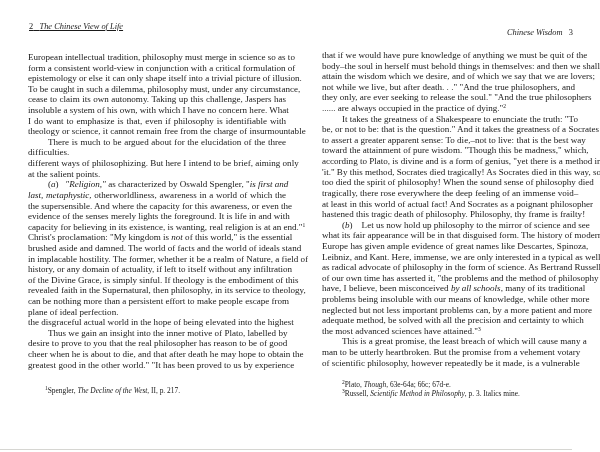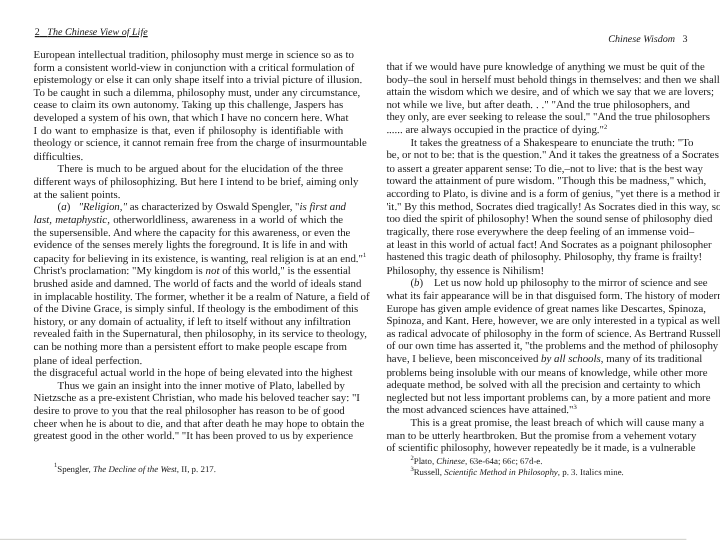--- a/index.html
+++ b/index.html
@@ -14,21 +14,21 @@
   #right-page { left: 300px; width: 300px; }
   .running-head {
     position: absolute; font-size: 8.4px; font-style: italic; white-space: nowrap;
   }
   #left-page .running-head { left: 29px; top: 22px; text-decoration: underline; }
   #right-page .running-head { right: 27px; top: 28px; }
   .pnum { font-style: normal; }
   .body {
     position: absolute; font-size: 9.05px; line-height: 10.62px;
   }
-  #left-page .body { left: 28px; top: 40px; width: 258px; }
+  #left-page .body { left: 28px; top: 52px; width: 258px; }
   #right-page .body { left: 22px; top: 50px; width: 253px; }
   .line {
     display: block; white-space: nowrap; text-align: justify;
     text-align-last: justify; height: 10.62px; overflow: visible;
   }
   .line.last { text-align-last: left; }
   .line.indent { padding-left: 20px; }
   sup { font-size: 5.5px; vertical-align: 3.5px; line-height: 0; }
   .footnotes { position: absolute; font-size: 7.4px; line-height: 9px; }
   #left-page .footnotes { left: 45px; top: 386px; }
@@ -46,43 +46,42 @@
   <div class="running-head">
     <span class="pnum">2</span>&nbsp;&nbsp;
     <span>The Chinese View of Life</span>
   </div>
   <div class="body">
       <span class="line">European intellectual tradition, philosophy must merge in science so as to</span>
       <span class="line">form a consistent world-view in conjunction with a critical formulation of</span>
       <span class="line">epistemology or else it can only shape itself into a trivial picture of illusion.</span>
       <span class="line">To be caught in such a dilemma, philosophy must, under any circumstance,</span>
       <span class="line">cease to claim its own autonomy. Taking up this challenge, Jaspers has</span>
-      <span class="line">developed a system of his own, that which I have no concern here. What</span>
+      <span class="line">insoluble a system of his own, with which I have no concern here. What</span>
       <span class="line">I do want to emphasize is that, even if philosophy is identifiable with</span>
       <span class="line">theology or science, it cannot remain free from the charge of insurmountable</span>
+      <span class="line indent">There is much to be argued about for the elucidation of the three</span>
       <span class="line last">difficulties.</span>
-      <span class="line indent">There is much to be argued about for the elucidation of the three</span>
       <span class="line">different ways of philosophizing. But here I intend to be brief, aiming only</span>
       <span class="line last">at the salient points.</span>
       <span class="line indent">(<i>a</i>)&nbsp;&nbsp; <i>"Religion,"</i> as characterized by Oswald Spengler, "<i>is first and</i></span>
       <span class="line"><i>last, metaphystic</i>, otherworldliness, awareness in a world of which the</span>
       <span class="line">the supersensible. And where the capacity for this awareness, or even the</span>
       <span class="line">evidence of the senses merely lights the foreground. It is life in and  with</span>
       <span class="line">capacity for believing in its existence, is wanting, real religion is at an end."<sup>1</sup></span>
       <span class="line">Christ's proclamation: "My kingdom is <i>not</i> of this world," is the essential</span>
       <span class="line">brushed aside and damned. The world of facts and the world of ideals stand</span>
       <span class="line">in implacable hostility. The former, whether it be a realm of Nature, a field of</span>
+      <span class="line">history, or any domain of actuality, if left to itself without any infiltration</span>
       <span class="line">of the Divine Grace, is simply sinful. If theology is the embodiment of this</span>
-      <span class="line">history, or any domain of actuality, if left to itself without any infiltration</span>
       <span class="line">revealed faith in the Supernatural, then philosophy, in its service to theology,</span>
       <span class="line">can be nothing more than a persistent effort to make people escape from</span>
       <span class="line last">plane of ideal perfection.</span>
       <span class="line">the disgraceful actual world in the hope of being elevated into the highest</span>
       <span class="line indent">Thus we gain an insight into the inner motive of Plato, labelled by</span>
-      <span class="line">Nietzsche as a pre-existent Christian, who made his beloved teacher say: "I</span>
       <span class="line">desire to prove to you that the real philosopher has reason to be of good</span>
       <span class="line">cheer when he is about to die, and that after death he may hope to obtain the</span>
       <span class="line">greatest good in the other world." "It has been proved to us by experience</span>
     </div>
   <div class="footnotes">
       <span class="fn"><sup>1</sup>Spengler, <i>The Decline of the West</i>, II, p. 217.</span>
     </div>
 </div>
 
 <div class="page" id="right-page">
@@ -100,35 +99,34 @@
       <span class="line indent">It takes the greatness of a Shakespeare to enunciate the truth: "To</span>
       <span class="line">be, or not to be: that is the question." And it takes the greatness of a Socrates</span>
       <span class="line">to assert a greater apparent sense: To die,–not to live: that is the best way</span>
       <span class="line">toward the attainment of pure wisdom. "Though this be madness," which,</span>
       <span class="line">according to Plato, is divine and is a form of genius, "yet there is a method in</span>
       <span class="line">'it." By this method, Socrates died tragically! As Socrates died in this way, so</span>
       <span class="line">too died the spirit of philosophy! When the sound sense of philosophy died</span>
       <span class="line">tragically, there rose everywhere the deep feeling of an immense void–</span>
       <span class="line">at least in this world of actual fact! And Socrates as a poignant philosopher</span>
       <span class="line">hastened this tragic death of philosophy. Philosophy, thy frame is frailty!</span>
-      <span class="line last">Philosophy, thy essence is Nihilism!</span>
       <span class="line indent">(<i>b</i>)&nbsp;&nbsp;&nbsp; Let us now hold up philosophy to the mirror of science and see</span>
       <span class="line">what its fair appearance will be in that disguised form. The history of modern</span>
       <span class="line">Europe has given ample evidence of great names like Descartes, Spinoza,</span>
-      <span class="line">Spinoza, and Kant. Here, however, we are only interested in a typical as well</span>
+      <span class="line">Leibniz, and Kant. Here, immense, we are only interested in a typical as well</span>
       <span class="line">as radical advocate of philosophy in the form of science. As Bertrand Russell</span>
       <span class="line">of our own time has asserted it, "the problems and the method of philosophy</span>
       <span class="line">have, I believe, been misconceived <i>by all schools</i>, many of its traditional</span>
       <span class="line">problems being insoluble with our means of knowledge, while other more</span>
+      <span class="line">neglected but not less important problems can, by a more patient and more</span>
       <span class="line">adequate method, be solved with all the precision and certainty to which</span>
-      <span class="line">neglected but not less important problems can, by a more patient and more</span>
       <span class="line last">the most advanced sciences have attained."<sup>3</sup></span>
       <span class="line indent">This is a great promise, the least breach of which will cause many a</span>
       <span class="line">man to be utterly heartbroken. But the promise from a vehement votary</span>
       <span class="line">of scientific philosophy, however repeatedly be it made, is a vulnerable</span>
     </div>
   <div class="footnotes">
-      <span class="fn"><sup>2</sup>Plato, <i>Chinese</i>, 63e-64a; 66c; 67d-e.</span>
+      <span class="fn"><sup>2</sup>Plato, <i>Though</i>, 63e-64a; 66c; 67d-e.</span>
       <span class="fn"><sup>3</sup>Russell, <i>Scientific Method in Philosophy</i>, p. 3. Italics mine.</span>
     </div>
 </div>
 
 <div class="bottom-rule"></div>
 
 </body></html>

